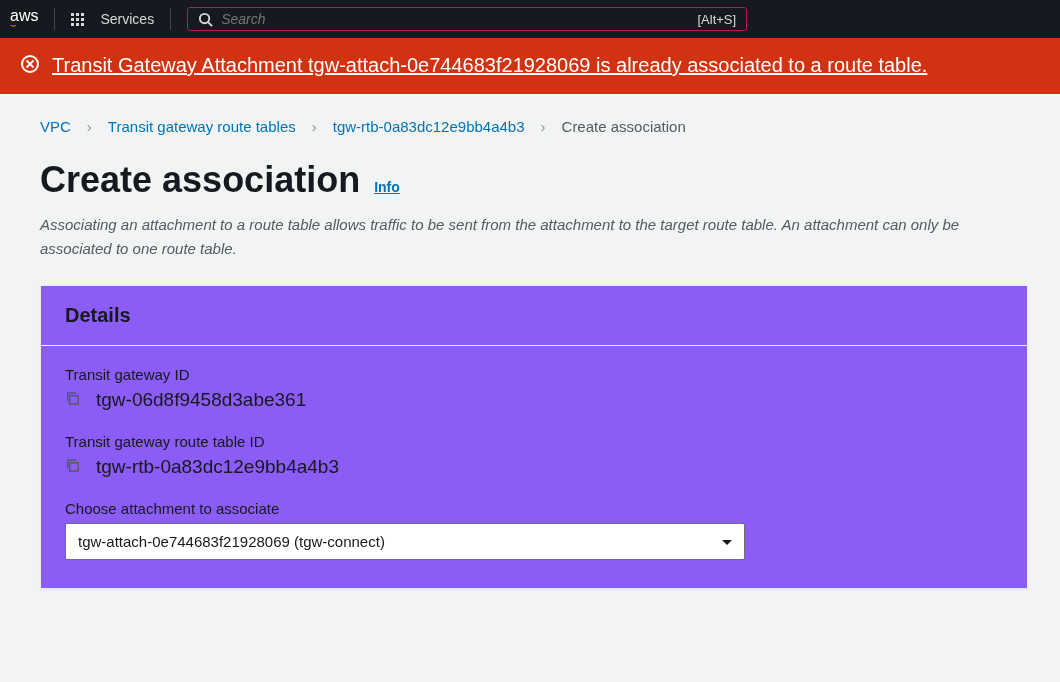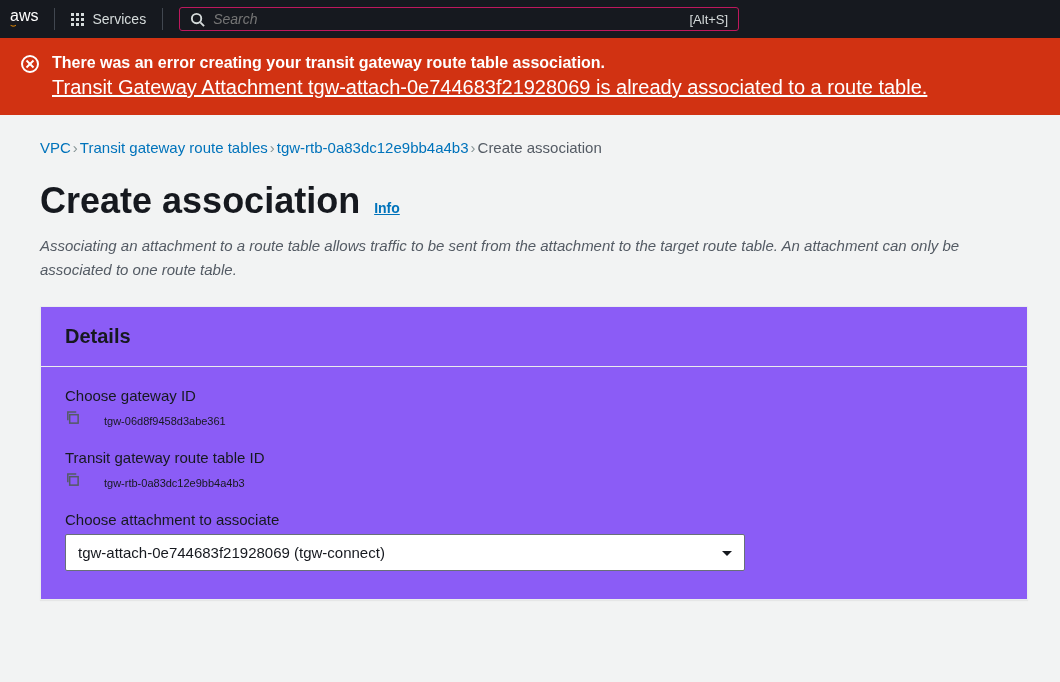--- a/index.html
+++ b/index.html
@@ -2,53 +2,53 @@
 <html><head>
 <meta charset="utf-8">
 <style>
   * { box-sizing: border-box; margin: 0; padding: 0; }
   body { font-family: "Amazon Ember", "Helvetica Neue", Arial, sans-serif; background: #f2f3f3; width: 1060px; height: 682px; overflow: hidden; }
   
   .topnav { background: #16191f; height: 38px; display: flex; align-items: center; padding: 0 10px; gap: 10px; }
   .aws-logo { color: #fff; font-weight: normal; font-size: 16px; display: flex; flex-direction: column; line-height: 0.7; }
   .aws-logo .swoosh { color: #ff9900; font-size: 10px; letter-spacing: -1px; }
   .nav-sep { width: 1px; height: 22px; background: #414750; margin: 0 6px; }
-  .services-btn { color: #d5dbdb; display: flex; align-items: center; gap: 8px; font-size: 14px; cursor: pointer; }
+  .services-btn { color: #d5dbdb; display: flex; align-items: center; gap: 16px; font-size: 14px; cursor: pointer; }
   .grid-icon { display: inline-grid; grid-template-columns: repeat(3, 3px); grid-template-rows: repeat(3, 3px); gap: 2px; }
   .grid-icon span { background: #d5dbdb; width: 3px; height: 3px; }
   .search-wrap { display: flex; align-items: center; background: #16191f; border: 1px solid #be185d; border-radius: 3px; padding: 3px 10px; flex: 0 0 560px; gap: 8px; }
   .search-wrap svg { flex: none; }
   .search-wrap input { background: transparent; border: none; color: #d5dbdb; font-style: italic; font-size: 14px; flex: 1; outline: none; }
   .search-shortcut { color: #d5dbdb; font-size: 13px; }
   
   .error-banner { background: #d13212; color: #fff; padding: 16px 20px; display: flex; align-items: flex-start; gap: 12px; }
   .error-icon-wrap { flex: none; }
   .error-text b { font-weight: 700; font-size: 16px; display: block; margin-bottom: 4px; }
   .error-text .detail { font-size: 20px; text-decoration: underline; }
   
   .content { padding: 24px 32px 0 40px; }
-  .breadcrumb { font-size: 15px; display: flex; gap: 2px; flex-wrap: wrap; margin-bottom: 24px; }
+  .breadcrumb { font-size: 15px; display: flex; gap: 16px; flex-wrap: wrap; margin-bottom: 24px; }
   .breadcrumb a { color: #0073bb; text-decoration: none; }
   .breadcrumb .sep { color: #879596; }
   .breadcrumb .current { color: #545b64; }
   
   .page-title-row { display: flex; align-items: baseline; gap: 14px; margin-bottom: 12px; }
   .page-title { font-size: 36px; font-weight: 700; color: #16191f; }
   .info-link { color: #0073bb; font-size: 14px; font-weight: 700; text-decoration: underline; }
   
   .page-desc { color: #545b64; font-size: 15px; line-height: 1.6; margin-bottom: 24px; max-width: 960px; font-style: italic; }
   
   .panel { background: #8b5cf6; border: 1px solid #eaeded; box-shadow: 0 1px 1px rgba(0,0,0,0.05); }
   .panel-header { padding: 18px 24px; border-bottom: 1px solid #eaeded; }
   .panel-header h2 { font-size: 20px; font-weight: 700; color: #16191f; }
   .panel-body { padding: 20px 24px 28px; }
   
   .field { margin-bottom: 22px; }
   .field-label { font-size: 15px; color: #16191f; margin-bottom: 6px; }
-  .field-value { display: flex; align-items: flex-end; gap: 24px; font-size: 11px; color: #16191f; }
+  .field-value { display: flex; align-items: flex-end; gap: 16px; font-size: 19px; color: #16191f; }
   .copy-icon { cursor: pointer; flex: none; }
   
   .select-wrap { position: relative; width: 680px; max-width: 100%; }
   .select-wrap select { width: 100%; padding: 9px 36px 9px 12px; font-size: 15px; border: 1px solid #687078; border-radius: 2px; background: #fff; appearance: none; -webkit-appearance: none; color: #16191f; }
   .select-caret { position: absolute; right: 12px; top: 50%; transform: translateY(-50%); pointer-events: none; }
 </style>
 </head>
 <body>
 
 <div class="topnav">
@@ -84,21 +84,20 @@
 
 <div class="error-banner">
   <span class="error-icon-wrap">
     <svg width="20" height="20" viewBox="0 0 20 20" fill="none" stroke="#fff" stroke-width="2">
         <circle cx="10" cy="10" r="8"></circle>
         <line x1="6.5" y1="6.5" x2="13.5" y2="13.5"></line>
         <line x1="13.5" y1="6.5" x2="6.5" y2="13.5"></line>
       </svg>
   </span>
   <div class="error-text">
-    <b>There was an error creating your transit gateway route table association.</b>
     <div class="detail">Transit Gateway Attachment tgw-attach-0e744683f21928069 is already associated to a route table.</div>
   </div>
 </div>
 
 <div class="content">
   <div class="breadcrumb">
     <a href="#">VPC</a>
     <span class="sep">›</span>
     <a href="#">Transit gateway route tables</a>
     <span class="sep">›</span>
@@ -114,21 +113,21 @@
 
   <p class="page-desc">Associating an attachment to a route table allows traffic to be sent from the attachment to the target route table. An attachment can only be associated to one route table.</p>
 
   <div class="panel">
     <div class="panel-header">
       <h2>Details</h2>
     </div>
     <div class="panel-body">
 
       <div class="field">
-        <div class="field-label">Choose gateway ID</div>
+        <div class="field-label">Transit gateway ID</div>
         <div class="field-value">
           <span class="copy-icon">
             <svg width="15" height="15" viewBox="0 0 16 16" fill="none" stroke="#545b64" stroke-width="1.6">
                 <rect x="5" y="5" width="9" height="9"></rect>
                 <path d="M3 11V2h9"></path>
               </svg>
           </span>
           <span>tgw-06d8f9458d3abe361</span>
         </div>
       </div>

